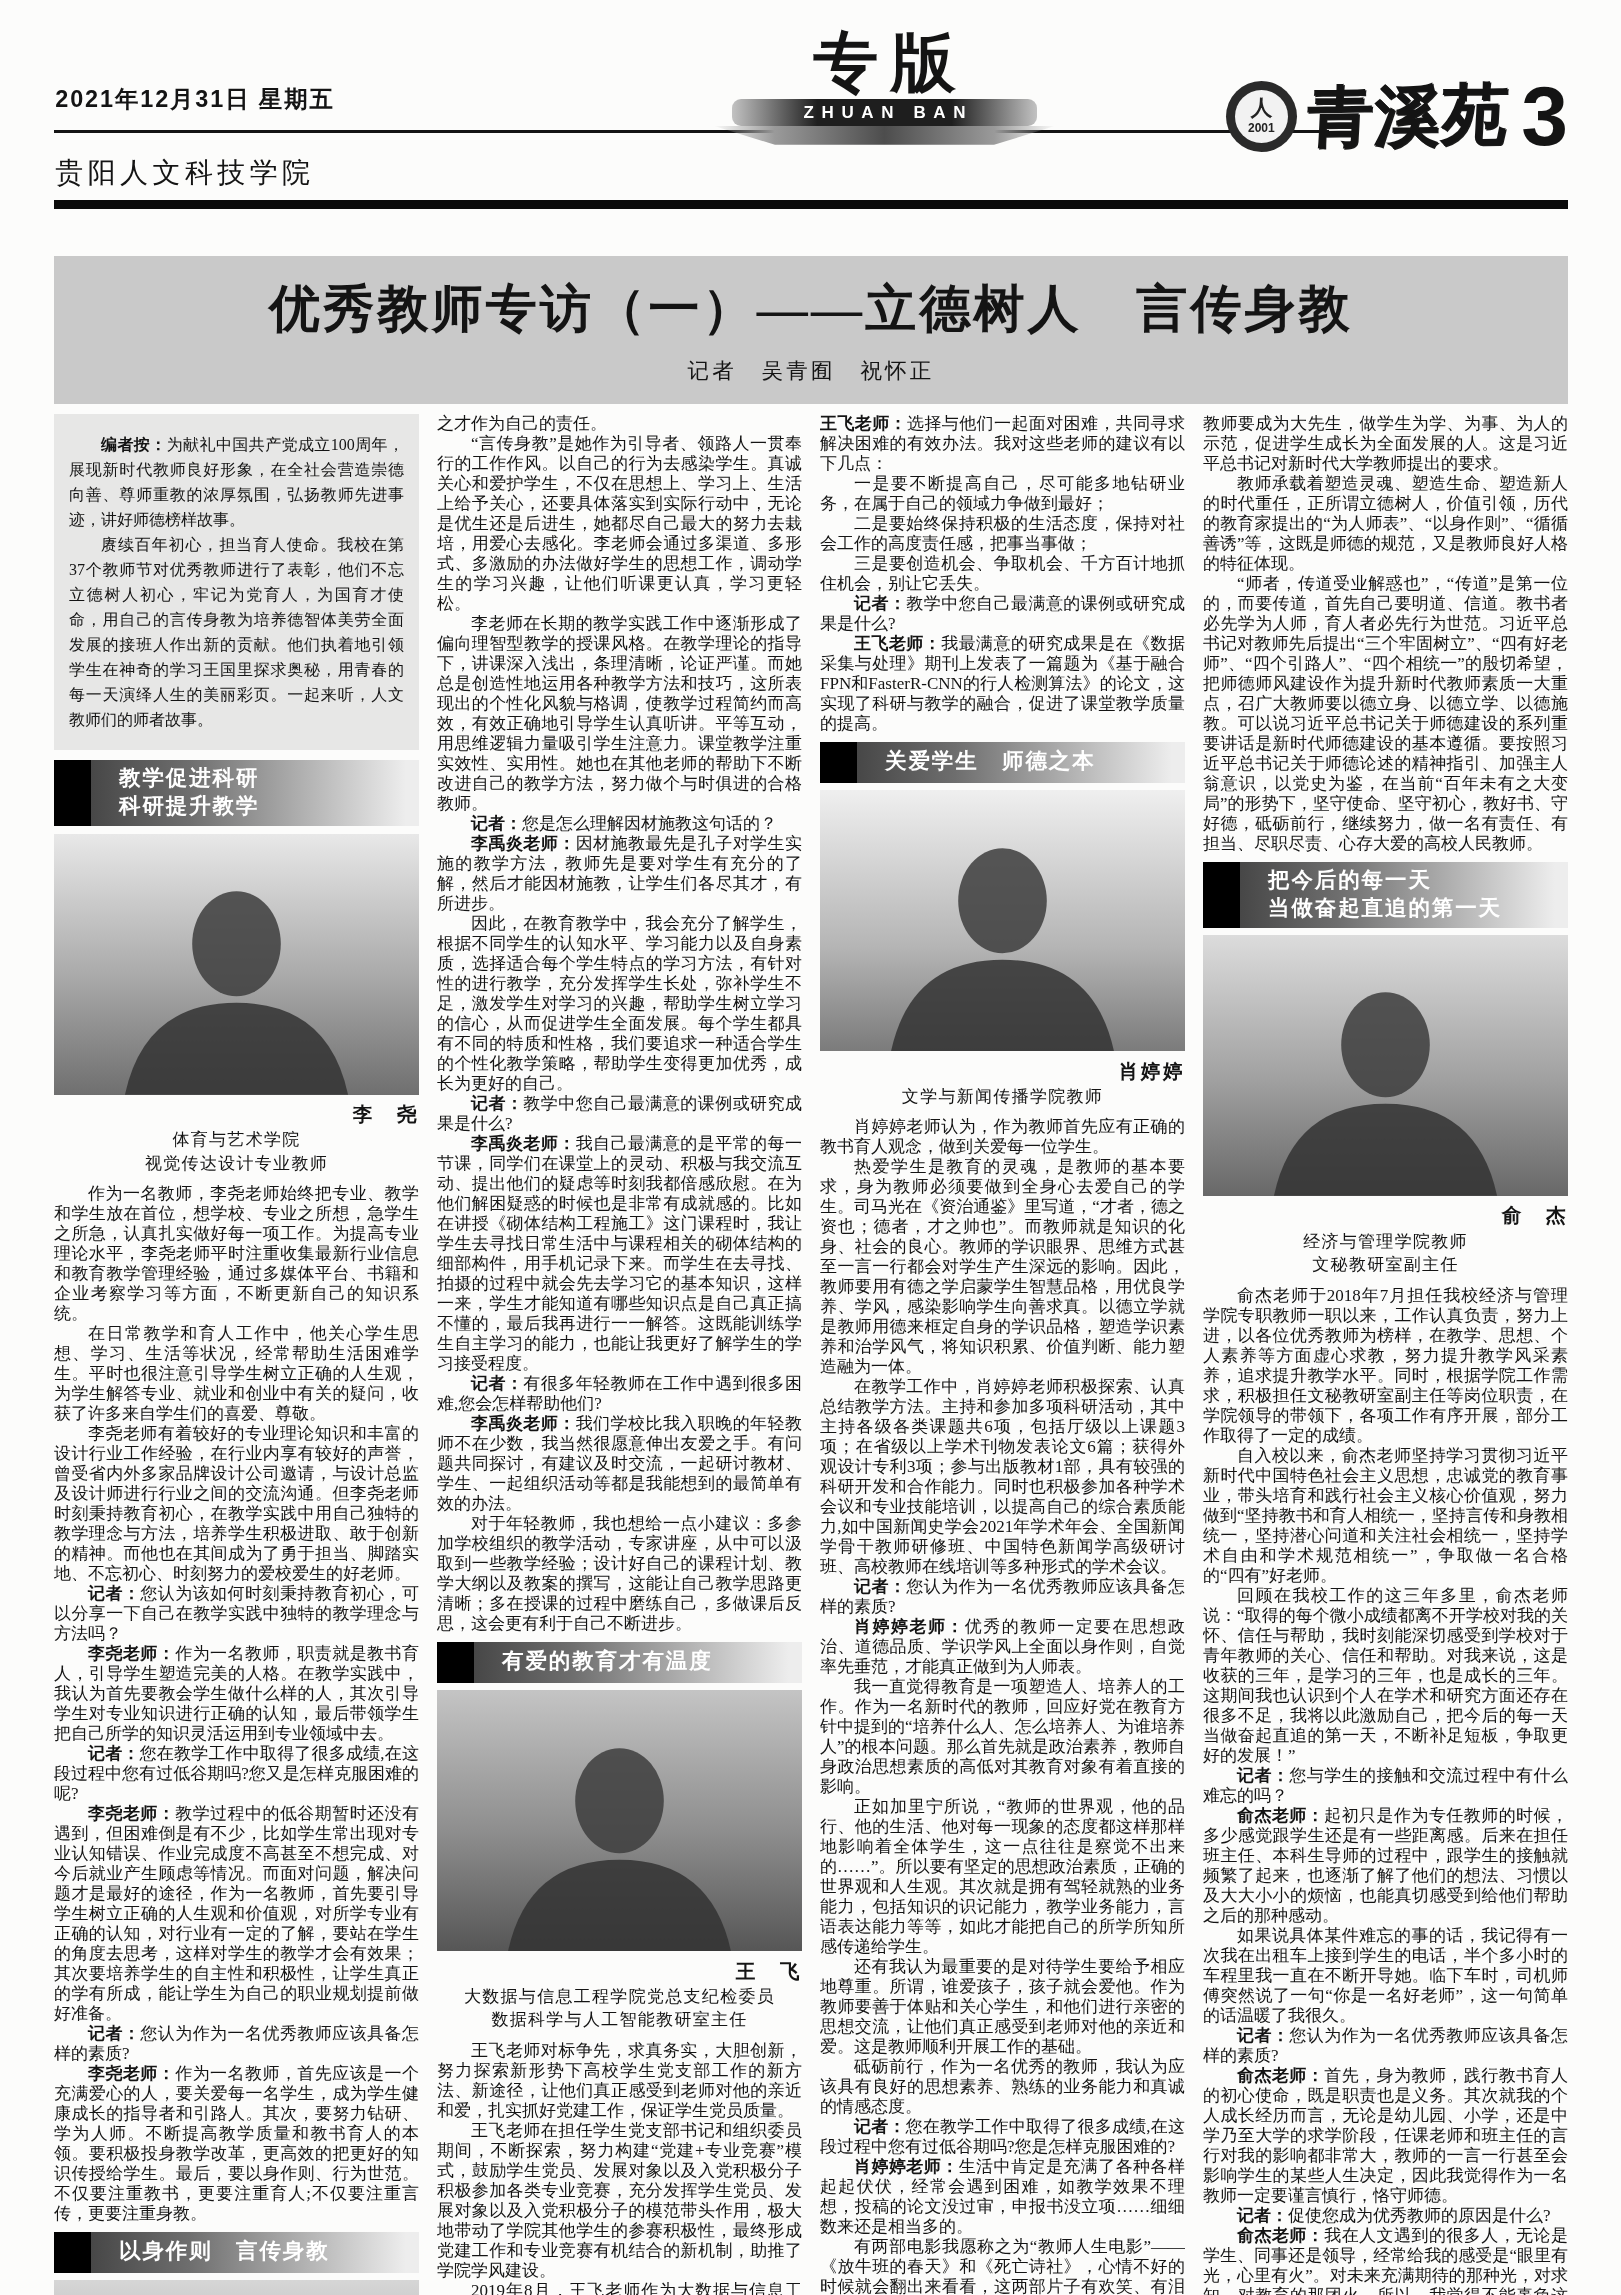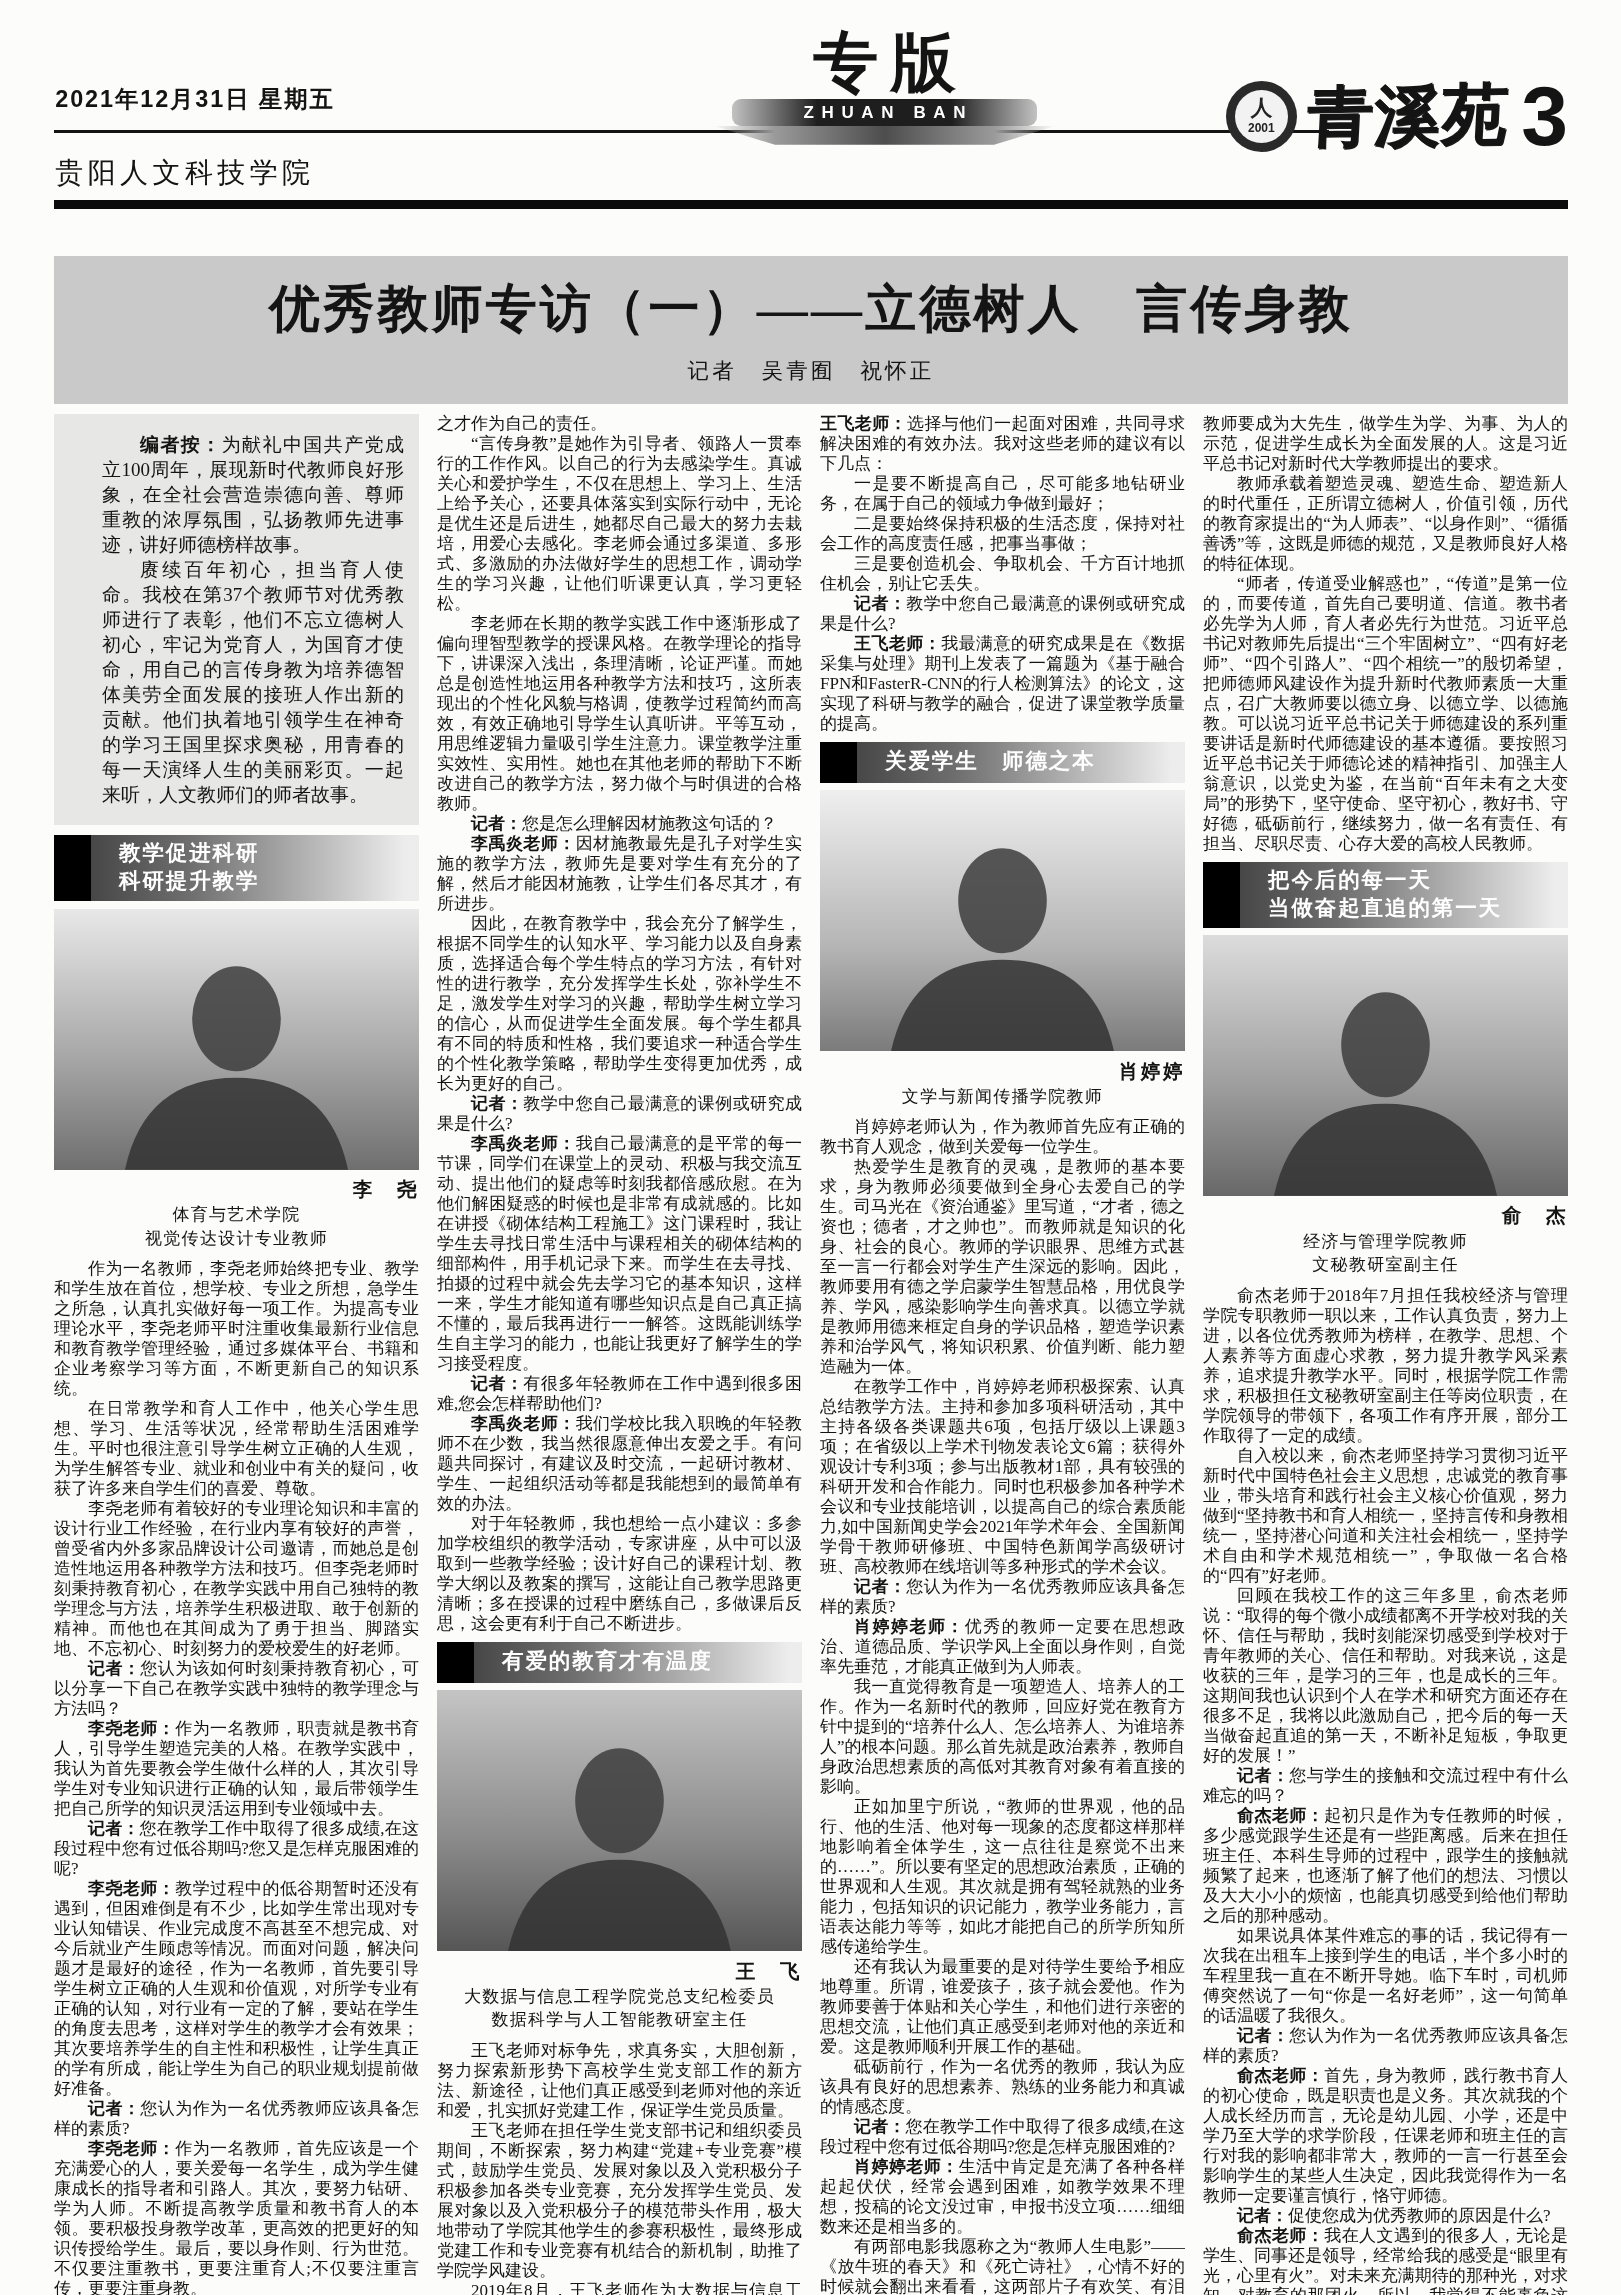--- a/index.html
+++ b/index.html
@@ -41,21 +41,21 @@
 
   
   .cols{display:flex;gap:18px;height:1934px;overflow:hidden;}
   .col{width:365px;flex:none;overflow:hidden;}
 
   .para{margin:0;font-size:17px;line-height:20px;text-align:justify;text-indent:2em;}
   .para.ni{text-indent:0;}
   .lead{font-family:"Liberation Sans","DejaVu Sans",sans-serif;font-weight:bold;}
 
   .ebox{background:#e7e7e6;padding:18px 15px;margin-bottom:10px;}
-  .ebox .para{font-size:19px;line-height:25px;margin-left:33px;}
+  .ebox .para{font-size:16px;line-height:25px;}
 
   .sec{display:flex;align-items:stretch;margin:7.6px 0 7.6px;min-height:41px;}
   .sq{width:37px;background:#000;flex:none;}
   .sec-body{flex:1;background:linear-gradient(90deg,#474747,#6e6e6e 30%,#ededed 96%);
     color:#fff;font:bold 21.5px/1.3 "Liberation Sans","DejaVu Sans",sans-serif;
     padding:5px 0 5px 28px;display:flex;flex-direction:column;justify-content:center;letter-spacing:1.9px;}
 
   .photo{height:261px;margin:2.5px 0 6.3px;position:relative;overflow:hidden;}
   .photo svg{position:absolute;left:0;bottom:0;width:100%;height:88%;}
   .ph-a{background:linear-gradient(180deg,#e8e8e8,#a9a9a9 55%,#6f6f6f);}
@@ -121,21 +121,21 @@
             <path d="M16 70 Q22 42 50 42 Q78 42 84 70 Z" fill="#333" opacity="0.85"></path>
           </svg>
         </div>
         <div class="cap">
           <div class="cap-name">李　尧</div>
           <div class="cap-line">体育与艺术学院</div>
           <div class="cap-line">视觉传达设计专业教师</div>
         </div>
         <p class="para">作为一名教师，李尧老师始终把专业、教学和学生放在首位，想学校、专业之所想，急学生之所急，认真扎实做好每一项工作。为提高专业理论水平，李尧老师平时注重收集最新行业信息和教育教学管理经验，通过多媒体平台、书籍和企业考察学习等方面，不断更新自己的知识系统。</p>
         <p class="para">在日常教学和育人工作中，他关心学生思想、学习、生活等状况，经常帮助生活困难学生。平时也很注意引导学生树立正确的人生观，为学生解答专业、就业和创业中有关的疑问，收获了许多来自学生们的喜爱、尊敬。</p>
-        <p class="para">李尧老师有着较好的专业理论知识和丰富的设计行业工作经验，在行业内享有较好的声誉，曾受省内外多家品牌设计公司邀请，而她总是创造性地运用各种教学方法和技巧。但李尧老师时刻秉持教育初心，在教学实践中用自己独特的教学理念与方法，培养学生积极进取、敢于创新的精神。而他也在其间成为了勇于担当、脚踏实地、不忘初心、时刻努力的爱校爱生的好老师。</p>
+        <p class="para">李尧老师有着较好的专业理论知识和丰富的设计行业工作经验，在行业内享有较好的声誉，曾受省内外多家品牌设计公司邀请，与设计总监及设计师进行行业之间的交流沟通。但李尧老师时刻秉持教育初心，在教学实践中用自己独特的教学理念与方法，培养学生积极进取、敢于创新的精神。而他也在其间成为了勇于担当、脚踏实地、不忘初心、时刻努力的爱校爱生的好老师。</p>
         <p class="para"><span class="lead">记者：</span>您认为该如何时刻秉持教育初心，可以分享一下自己在教学实践中独特的教学理念与方法吗？</p>
         <p class="para"><span class="lead">李尧老师：</span>作为一名教师，职责就是教书育人，引导学生塑造完美的人格。在教学实践中，我认为首先要教会学生做什么样的人，其次引导学生对专业知识进行正确的认知，最后带领学生把自己所学的知识灵活运用到专业领域中去。</p>
         <p class="para"><span class="lead">记者：</span>您在教学工作中取得了很多成绩,在这段过程中您有过低谷期吗?您又是怎样克服困难的呢?</p>
         <p class="para"><span class="lead">李尧老师：</span>教学过程中的低谷期暂时还没有遇到，但困难倒是有不少，比如学生常出现对专业认知错误、作业完成度不高甚至不想完成、对今后就业产生顾虑等情况。而面对问题，解决问题才是最好的途径，作为一名教师，首先要引导学生树立正确的人生观和价值观，对所学专业有正确的认知，对行业有一定的了解，要站在学生的角度去思考，这样对学生的教学才会有效果；其次要培养学生的自主性和积极性，让学生真正的学有所成，能让学生为自己的职业规划提前做好准备。</p>
         <p class="para"><span class="lead">记者：</span>您认为作为一名优秀教师应该具备怎样的素质?</p>
         <p class="para"><span class="lead">李尧老师：</span>作为一名教师，首先应该是一个充满爱心的人，要关爱每一名学生，成为学生健康成长的指导者和引路人。其次，要努力钻研、学为人师。不断提高教学质量和教书育人的本领。要积极投身教学改革，更高效的把更好的知识传授给学生。最后，要以身作则、行为世范。不仅要注重教书，更要注重育人;不仅要注重言传，更要注重身教。</p>
         <div class="sec">
           <span class="sq"></span>
           <div class="sec-body">
             <div>以身作则　言传身教</div>

